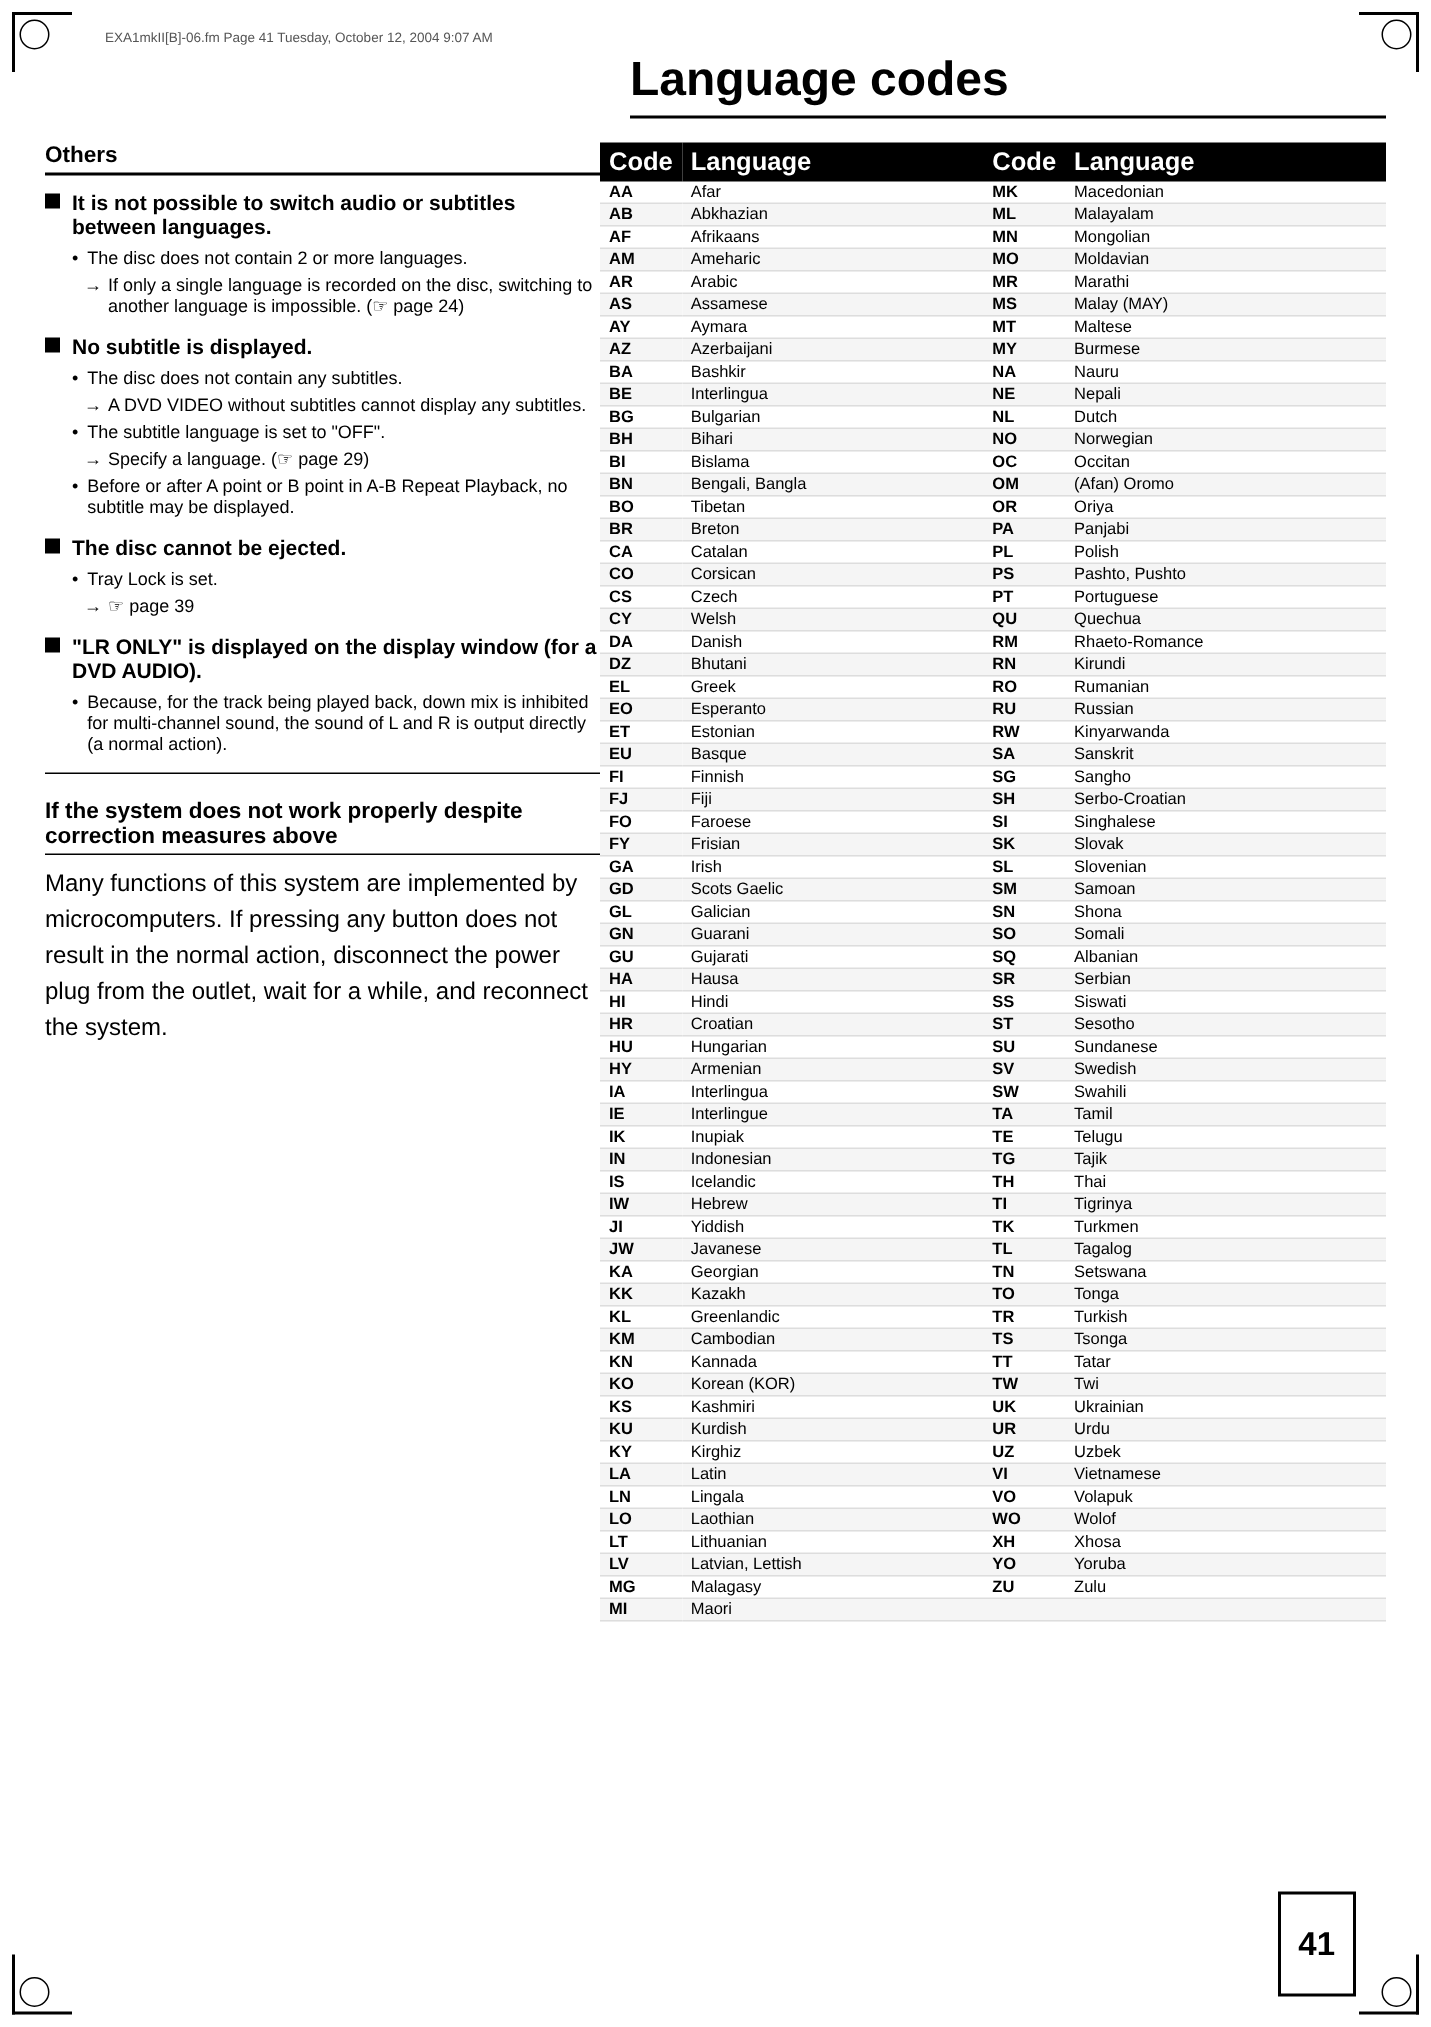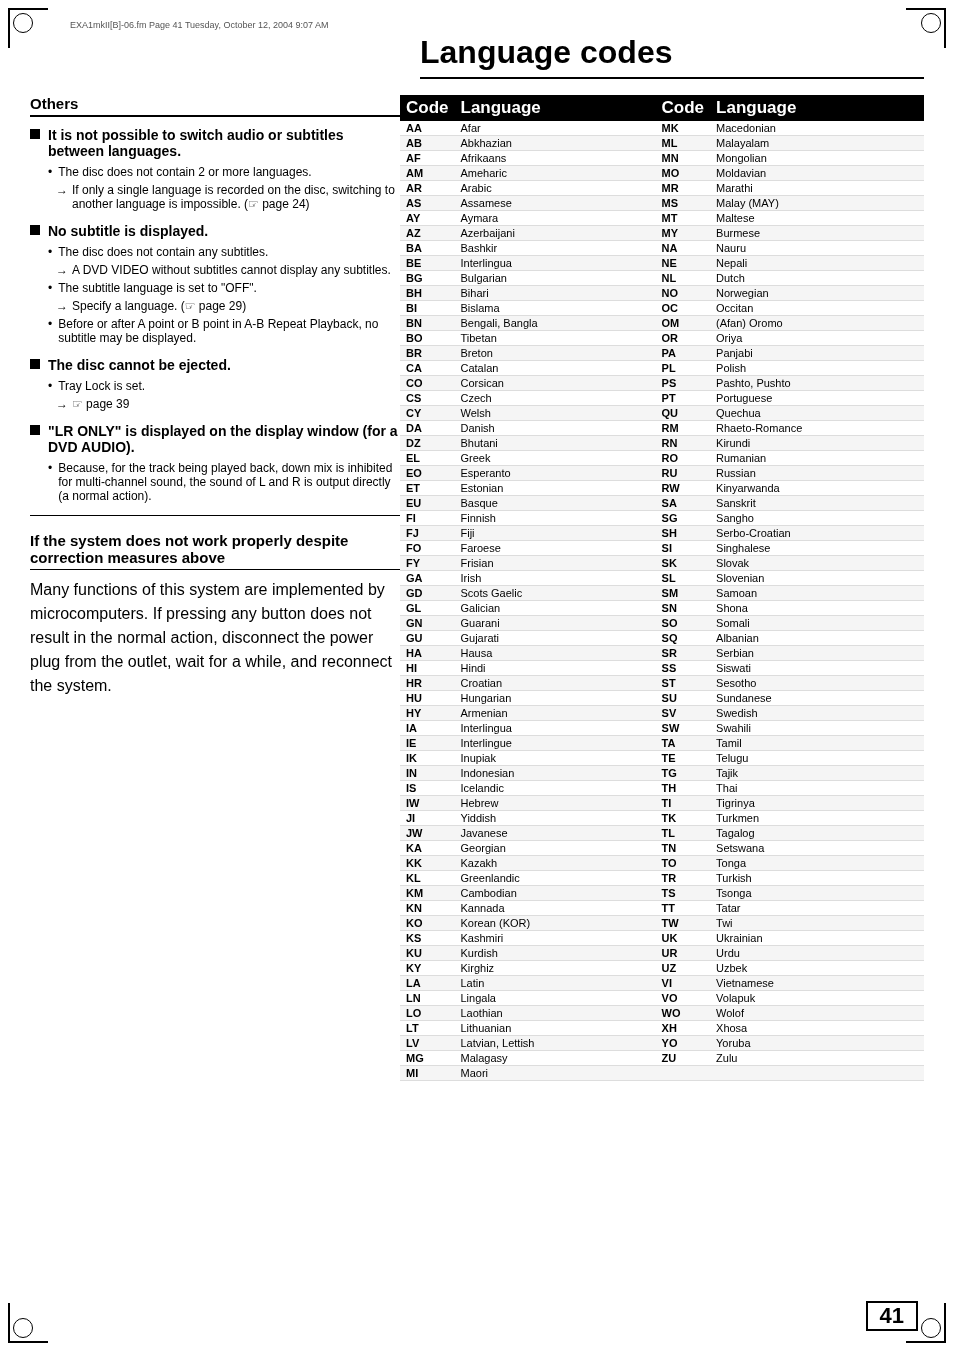--- a/index.html
+++ b/index.html
@@ -188,25 +188,25 @@
 
     .lang-table .code-col {
       font-weight: bold;
       width: 38px;
     }
 
     
     .page-number {
       position: absolute;
       bottom: 20px;
-      right: 36px;
+      right: 50px;
       font-size: 22px;
       font-weight: bold;
       border: 2px solid #000;
-      padding: 0 12px;
+      padding: 20px 12px;
     }
 
     
     .divider {
       border: none;
       border-top: 1px solid #000;
       margin: 10px 0;
     }
   </style>
 </head>

